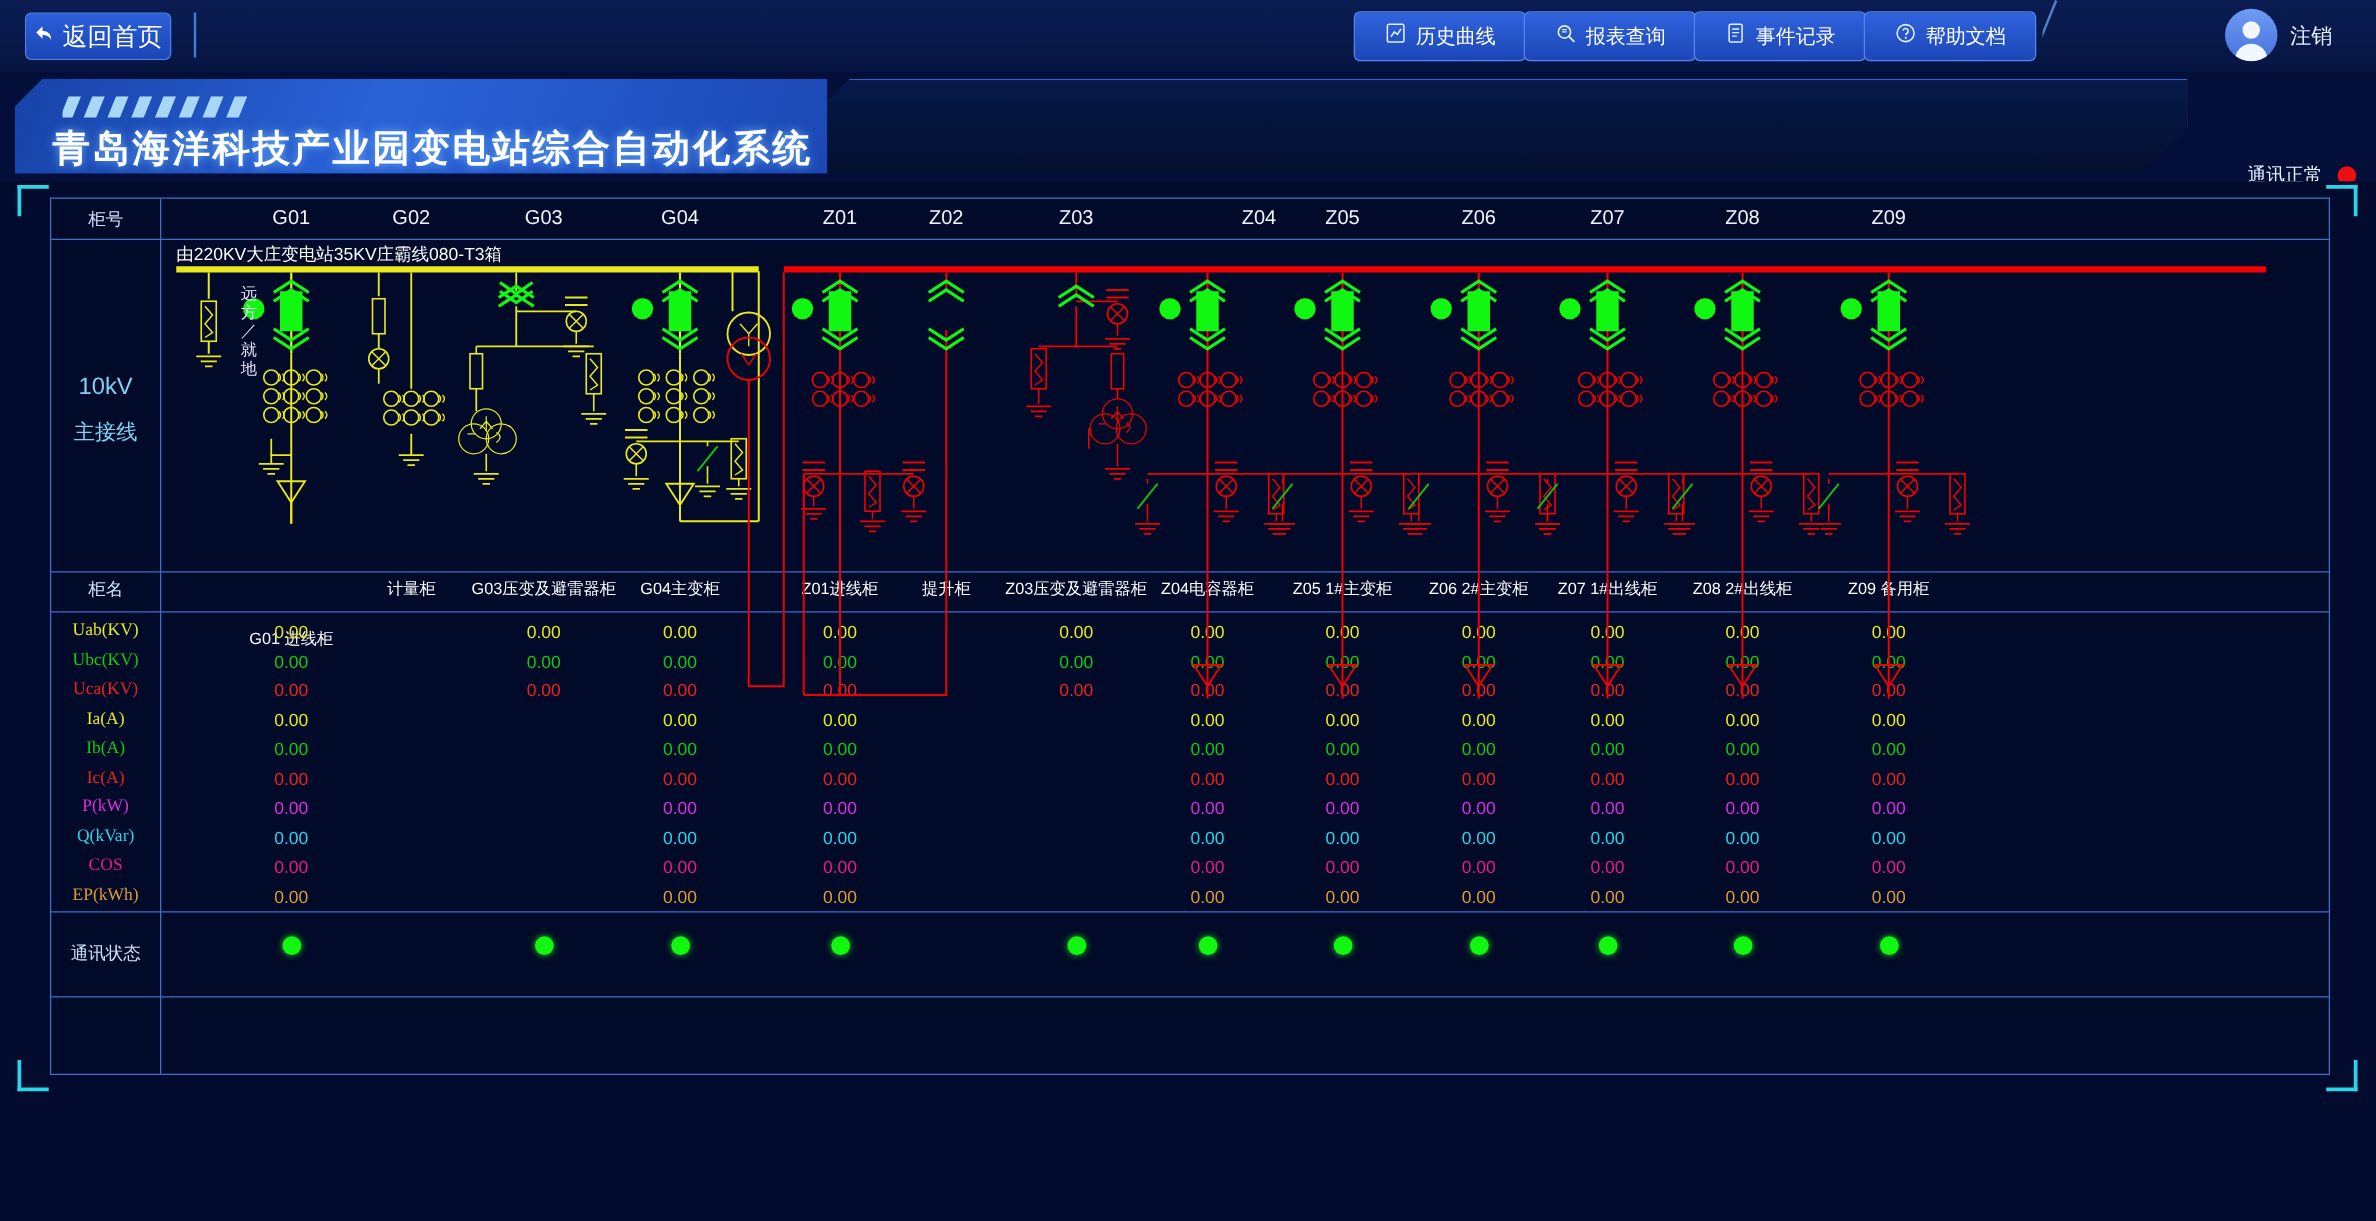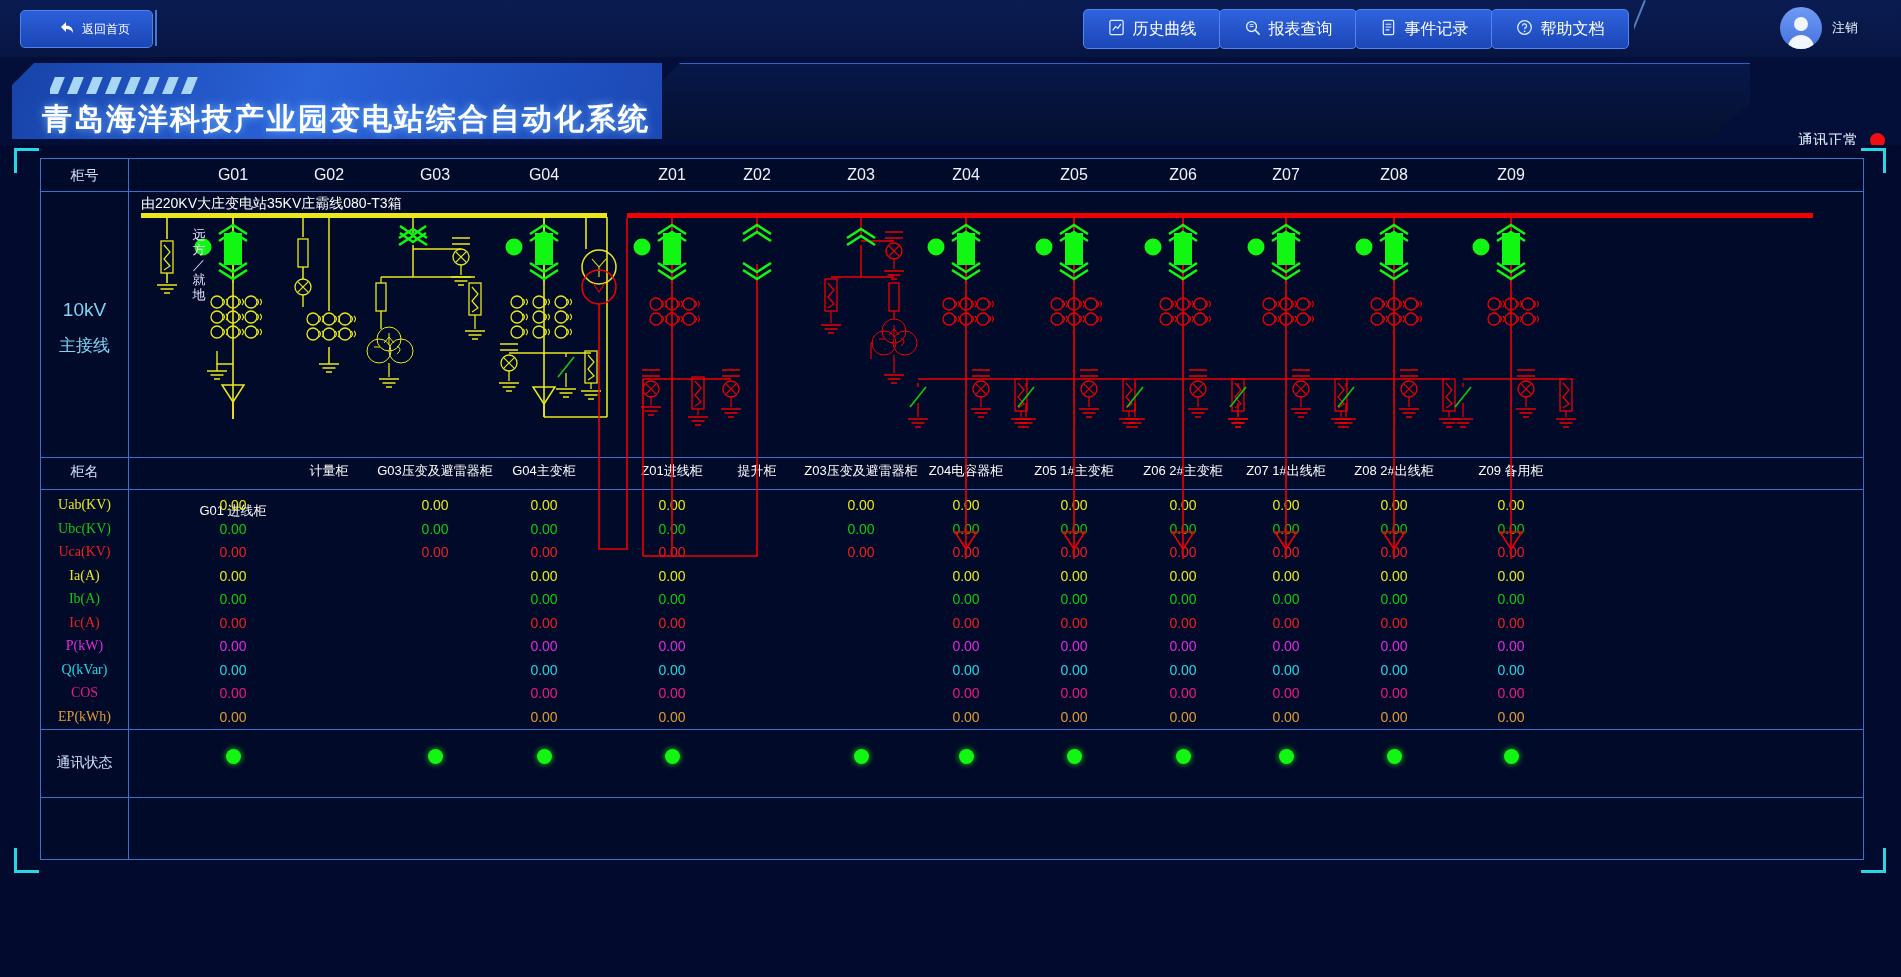--- a/index.html
+++ b/index.html
@@ -9,21 +9,21 @@
   .app{position:absolute;inset:0;background:#020b2e;}
 
   
   .topbar{position:absolute;left:0;top:0;width:1901px;height:57px;
           background:linear-gradient(180deg,#0a1c52 0%,#071542 100%);
           border-bottom:1px solid #0d2a6b;}
   .home-btn{position:absolute;left:20px;top:10px;width:115px;height:36px;
             background:linear-gradient(180deg,#2b5fd9,#1b46b5);
             border:1px solid #4b83f0;border-radius:5px;
             display:flex;align-items:center;justify-content:center;gap:7px;
-            color:#ffffff;font-size:12px;cursor:pointer;padding-left:16px;}
+            color:#ffffff;font-size:20px;cursor:pointer;}
   .home-btn svg{width:16px;height:16px;}
   .divider-v{position:absolute;left:155px;top:10px;width:2px;height:36px;background:#3f7ad6;}
   .page-title{position:absolute;left:175px;top:14px;font-size:21px;color:#d8e8ff;letter-spacing:1px;margin-top:47px;}
 
   .tool-btn{position:absolute;top:9px;height:38px;
             background:linear-gradient(180deg,#2f63de,#1c46b6);
             border:1px solid #4f86f2;border-radius:5px;
             display:flex;align-items:center;justify-content:center;gap:8px;
             color:#ffffff;font-size:16px;padding:0 14px;cursor:pointer;}
   .tool-btn svg{width:17px;height:17px;}
@@ -35,21 +35,21 @@
   .tb-slash{position:absolute;left:1634px;top:0;width:90px;height:57px;overflow:hidden;}
   .tb-slash i{position:absolute;display:block;width:2px;height:90px;background:#6fa0e8;
               transform:rotate(22deg);transform-origin:top left;opacity:.75;}
 
   .user{position:absolute;left:1780px;top:7px;display:flex;align-items:center;gap:10px;cursor:pointer;}
   .avatar{width:42px;height:42px;border-radius:50%;
           background:linear-gradient(180deg,#6f9bf5,#4570dd);
           display:flex;align-items:flex-end;justify-content:center;overflow:hidden;}
   .avatar .head{width:14px;height:14px;border-radius:50%;background:#f2f6ff;position:absolute;margin-bottom:18px;}
   .avatar .body{width:26px;height:14px;border-radius:13px 13px 0 0;background:#f2f6ff;}
-  .user-label{font-size:13px;color:#e6efff;}
+  .user-label{font-size:17px;color:#e6efff;}
 
   
   .banner{position:absolute;left:0;top:57px;width:1901px;height:88px;
           background:#030f38;overflow:hidden;}
   .bannerplate{position:absolute;left:12px;top:6px;width:650px;height:76px;
       background:linear-gradient(110deg,#1743a8 0%,#2a62d8 45%,#1b48b4 100%);
       clip-path:polygon(22px 0,650px 0,650px 76px,0 76px,0 22px);}
   .hatch{position:absolute;left:38px;top:14px;width:150px;height:17px;overflow:hidden;}
   .hatch i{position:absolute;top:0;width:10px;height:24px;background:#a8d7f5;
            transform:skewX(-22deg);}
@@ -227,21 +227,21 @@
       <div class="side-label" style="top:175px;font-size:17px">主接线</div>
 
       <div id="hdr-host">
           <div class="hdr-cell" style="left: 137px; width: 110px;">G01</div>
           <div class="hdr-cell" style="left: 233px; width: 110px;">G02</div>
           <div class="hdr-cell" style="left: 339px; width: 110px;">G03</div>
           <div class="hdr-cell" style="left: 448px; width: 110px;">G04</div>
           <div class="hdr-cell" style="left: 576px; width: 110px;">Z01</div>
           <div class="hdr-cell" style="left: 661px; width: 110px;">Z02</div>
           <div class="hdr-cell" style="left: 765px; width: 110px;">Z03</div>
-          <div class="hdr-cell" style="left: 870px; width: 110px;">Z04</div>
+          <div class="hdr-cell" style="left: 870px; width: 110px; text-align: right;">Z04</div>
           <div class="hdr-cell" style="left: 978px; width: 110px;">Z05</div>
           <div class="hdr-cell" style="left: 1087px; width: 110px;">Z06</div>
           <div class="hdr-cell" style="left: 1190px; width: 110px;">Z07</div>
           <div class="hdr-cell" style="left: 1298px; width: 110px;">Z08</div>
           <div class="hdr-cell" style="left: 1415px; width: 110px;">Z09</div>
         </div>
 
       <div id="name-host">
           <div class="name-cell" style="left: 112px; width: 160px; top: 302px; margin-top: 40px;">G01 进线柜</div>
           <div class="name-cell" style="left: 208px; width: 160px; top: 302px;">计量柜</div>

